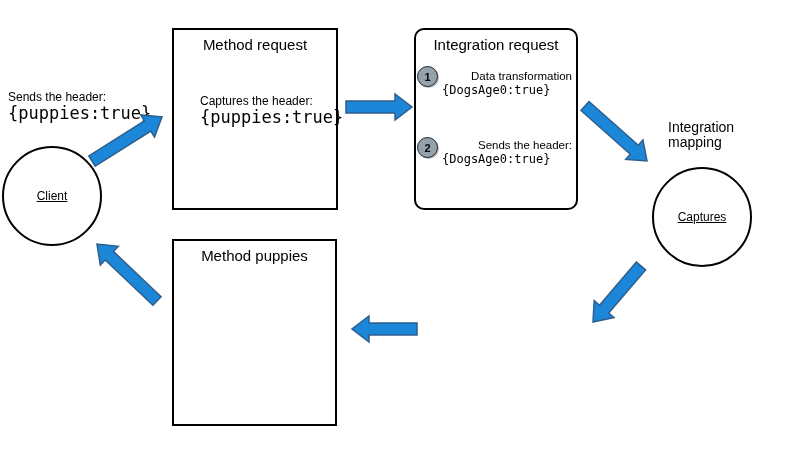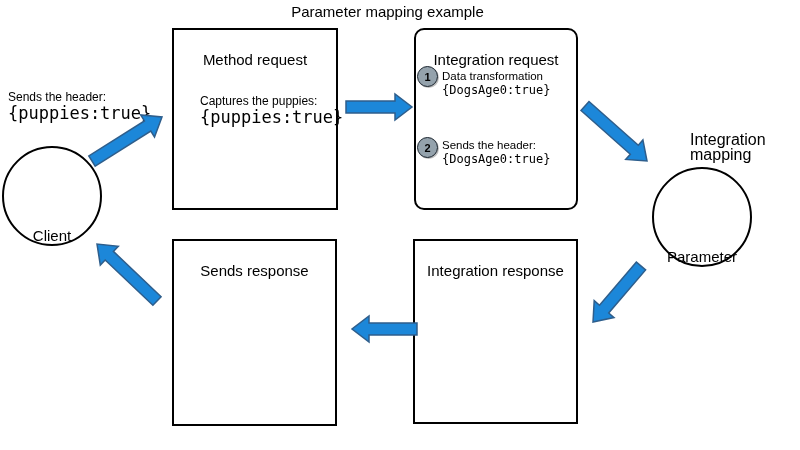--- a/index.html
+++ b/index.html
@@ -29,21 +29,21 @@
     stroke-width: 1.5;
   }
   .box {
     position: absolute;
     background: #fff;
     border: 2px solid var(--node-border, #000);
     box-sizing: border-box;
   }
   .box-title {
     text-align: center;
-    padding-top: 21px;
+    padding-top: 6px;
     font-size: 15px;
   }
   .box-mr  { left: 172px; top: 28px;  width: 166px; height: 182px; }
   .box-ir  { left: 414px; top: 28px;  width: 164px; height: 182px; border-radius: 10px; }
   .box-mrs { left: 172px; top: 239px; width: 165px; height: 187px; }
   .box-irs { left: 413px; top: 239px; width: 165px; height: 185px; }
   .sans { font-size: 12px; line-height: 15px; }
   .mono {
     font-family: "DejaVu Sans Mono", "Liberation Mono", monospace;
     font-size: 17px; line-height: 16px;
@@ -57,59 +57,59 @@
     width: 21px; height: 21px;
     box-sizing: border-box;
     border-radius: 50%;
     background: var(--badge-fill, #94A2AC);
     border: 1.5px solid var(--badge-stroke, #1A242E);
     display: flex; align-items: center; justify-content: center;
     font-size: 11px; font-weight: bold;
     box-shadow: 1px 1px 0 rgba(0,0,0,0.25);
   }
   .step-text { position: absolute; left: 25px; top: 3px; width: 130px; }
-  .step-text .sans { font-size: 11.5px; line-height: 14px; }
+  .step-text .sans { font-size: 11.5px; line-height: 14px; text-align: right; }
   .step-text .mono { font-size: 12px; line-height: 15px; }
   .step-2 .step-text { top: 1px; }
   .node {
     position: absolute;
     width: 100px; height: 100px;
     box-sizing: border-box;
     border: 2px solid var(--node-border, #000);
     border-radius: 50%;
     background: #fff;
-    display: flex; align-items: flex-end; justify-content: center;
-    font-size: 15px;
+    display: flex; align-items: center; justify-content: center;
+    font-size: 12px;
+    text-decoration: underline;
   }
   .node-client   { left: 2px;   top: 146px; }
   .node-petstore { left: 652px; top: 167px; }
   .note { position: absolute; }
   .note-client   { left: 8px;   top: 90px; }
-  .note-endpoint { left: 668px; top: 132px; font-size: 16px; line-height: 15px; margin-left: 22px; }
+  .note-endpoint { left: 668px; top: 120px; font-size: 14px; line-height: 15px; }
 </style>
 </head>
 <body>
 
 <div class="canvas">
 
-  <div class="title">Parameter mapping example</div>
 
   <div class="note note-client">
     <div class="sans">Sends the header:</div>
     <div class="mono">{puppies:true}</div>
   </div>
 
   <div class="node node-client">
     <span>Client</span>
   </div>
 
   <div class="box box-mr">
     <div class="box-title">Method request</div>
     <div class="mr-body">
-      <div class="sans">Captures the puppies:</div>
+      <div class="sans">Captures the header:</div>
       <div class="mono">{puppies:true}</div>
     </div>
   </div>
 
   <div class="box box-ir">
     <div class="box-title">Integration request</div>
     <div class="step step-1">
       <div class="badge">1</div>
       <div class="step-text">
         <div class="sans">Data transformation</div>
@@ -124,30 +124,27 @@
       </div>
     </div>
   </div>
 
   <div class="note note-endpoint">
     <div>Integration</div>
     <div>mapping</div>
   </div>
 
   <div class="node node-petstore">
-    <span>Parameter</span>
+    <span>Captures</span>
   </div>
 
   <div class="box box-mrs">
-    <div class="box-title">Sends response</div>
+    <div class="box-title">Method puppies</div>
   </div>
 
-  <div class="box box-irs">
-    <div class="box-title">Integration response</div>
-  </div>
 
   <svg class="arrows" width="800" height="450" viewBox="0 0 800 450">
     <polygon class="arrow" points="95.2,166.1 150.8,131.1 154.5,137 162,117 140.7,115 144.4,120.9 88.8,155.9"></polygon>
     <polygon class="arrow" points="346,101 395,101 395,94 412,107 395,120 395,113 346,113"></polygon>
     <polygon class="arrow" points="581,110.5 630.3,154.2 625.7,159.4 647,161 642.9,140 638.3,145.2 589,101.5"></polygon>
     <polygon class="arrow" points="636.4,262.1 599.5,305.2 594.2,300.6 593,322 614,317.6 608.7,313 645.6,269.9"></polygon>
     <polygon class="arrow" points="417,323 369,323 369,316 352,329 369,342 369,335 417,335"></polygon>
     <polygon class="arrow" points="161.1,296.7 113.4,251.4 118.3,246.3 97,244 100.3,265.1 105.2,260 152.9,305.3"></polygon>
   </svg>
 

